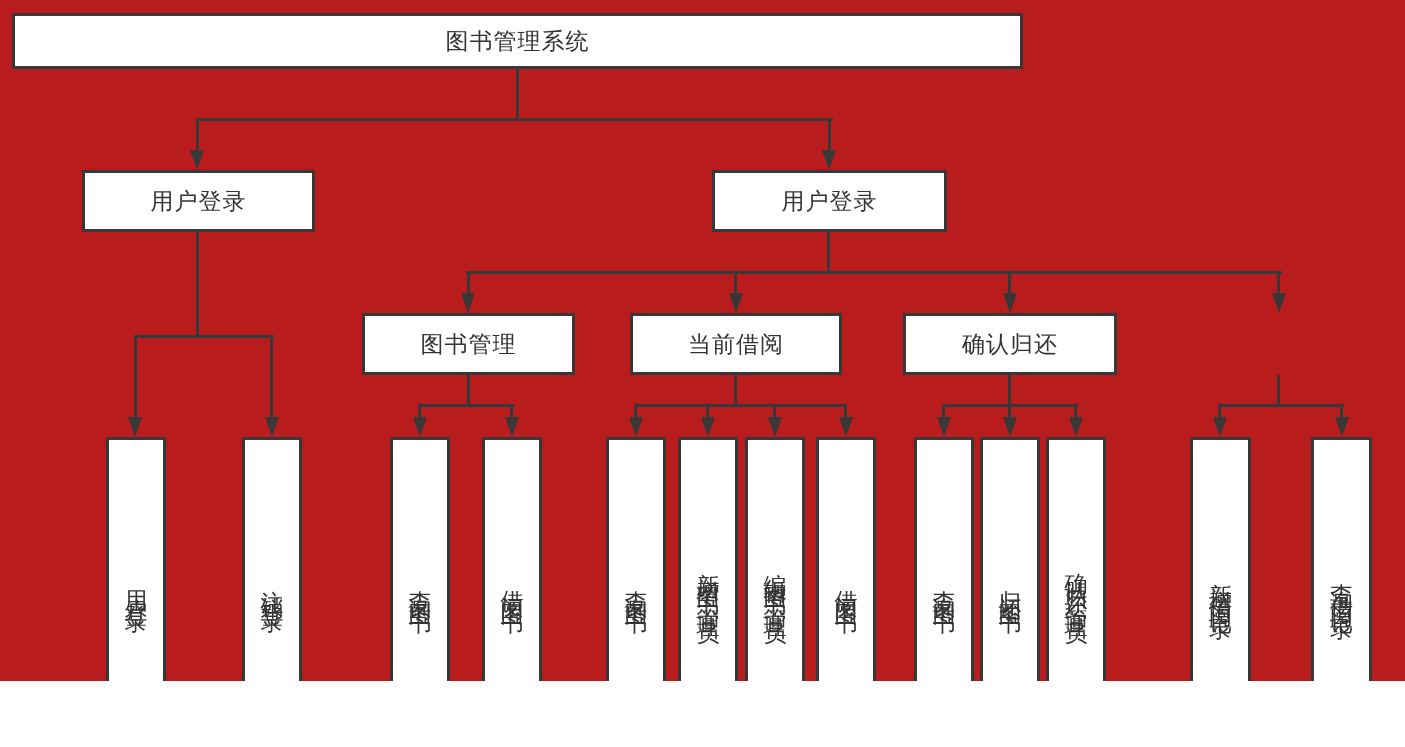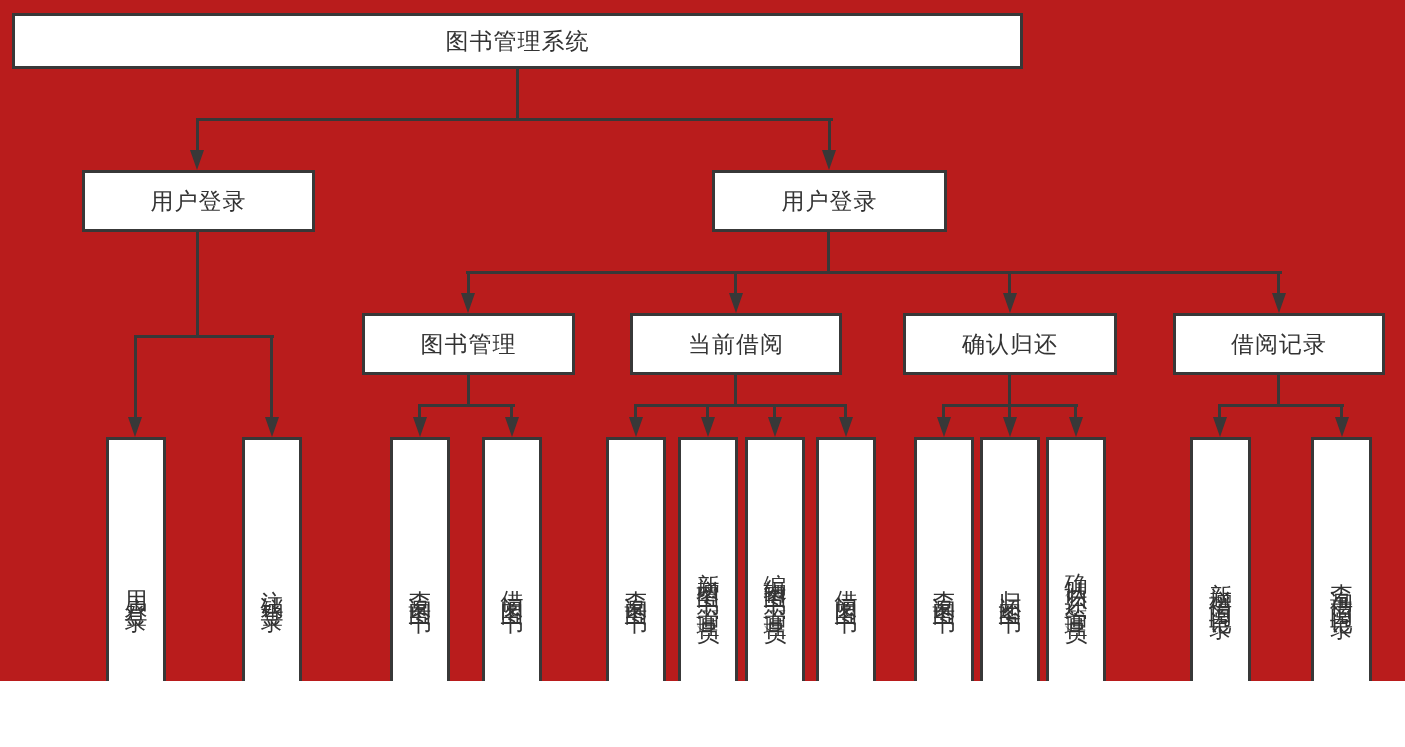--- a/index.html
+++ b/index.html
@@ -64,23 +64,20 @@
   </div>
 
   <div class="box" style="left:362px;top:313px;width:213px;height:62px">
     <span>图书管理</span>
   </div>
   <div class="box" style="left:630px;top:313px;width:212px;height:62px">
     <span>当前借阅</span>
   </div>
   <div class="box" style="left:903px;top:313px;width:214px;height:62px">
     <span>确认归还</span>
-  </div>
-  <div class="box" style="left:1173px;top:313px;width:212px;height:62px">
-    <span>借阅记录</span>
   </div>
 
   <div class="box vbox" style="left:106px;top:437px;width:60px;height:298px">
     <span class="vtext">用户登录</span>
   </div>
   <div class="box vbox" style="left:242px;top:437px;width:60px;height:298px">
     <span class="vtext">注销登录</span>
   </div>
 
   <div class="box vbox" style="left:390px;top:437px;width:60px;height:298px">

